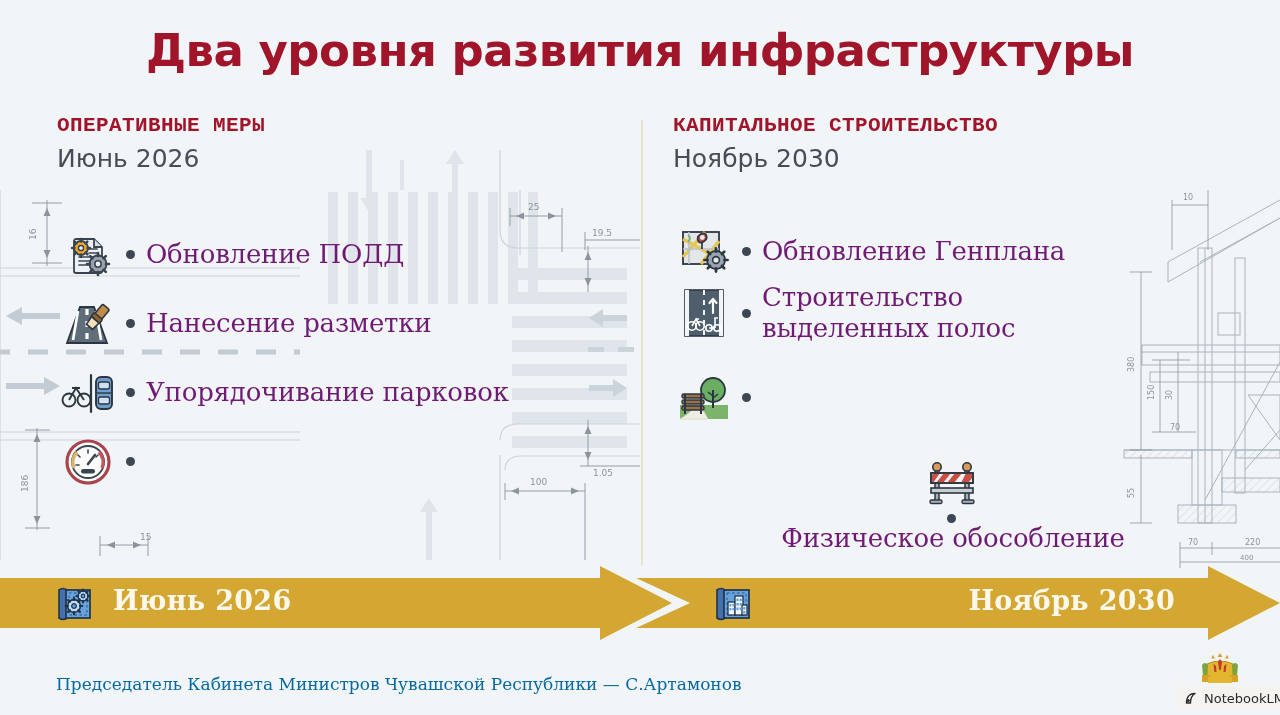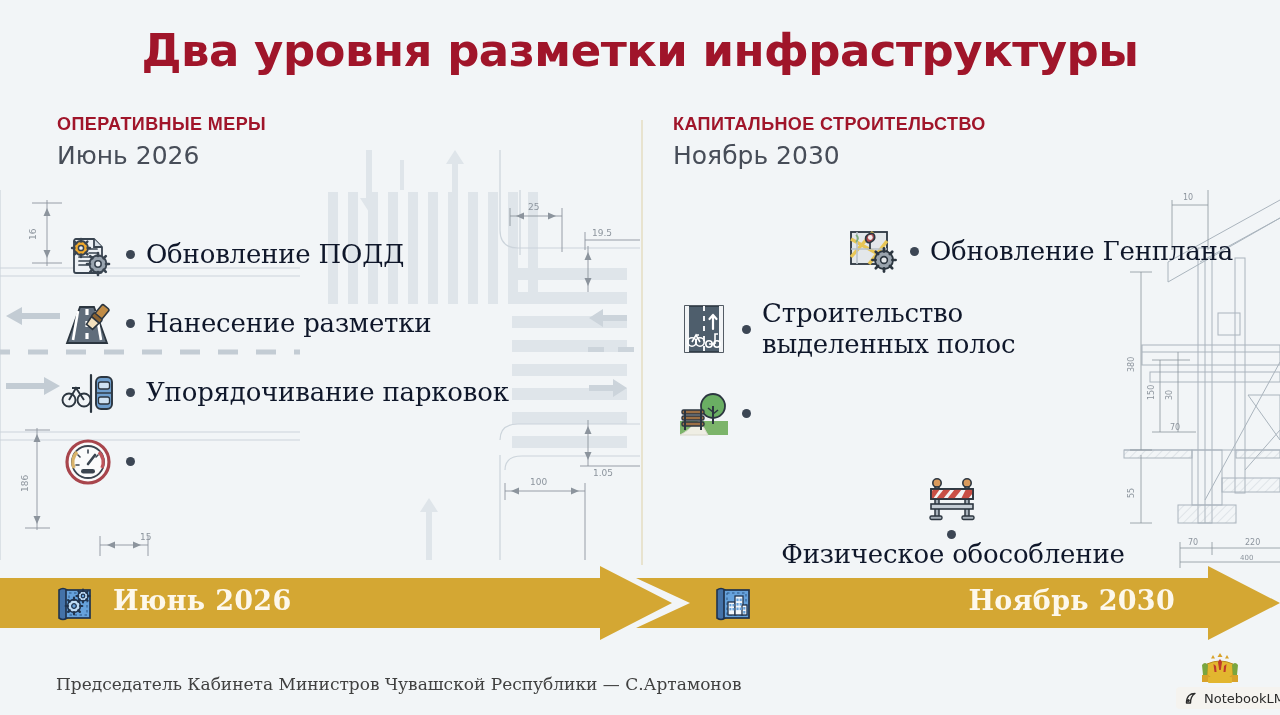--- a/index.html
+++ b/index.html
@@ -27,23 +27,23 @@
     color:#a0152a;
     white-space:nowrap;
   }
 
   
   .col{position:absolute;top:115px;}
   .col-left{left:57px;width:580px;}
   .col-right{left:673px;width:560px;}
 
   .sec-head{
-    font-family:Liberation Sans, sans-serif;
+    font-family:Liberation Mono, monospace;
     font-weight:bold;
-    font-size:18px;
+    font-size:21px;
     letter-spacing:0.4px;
     color:#a0152a;
     white-space:nowrap;
     line-height:1.05;
   }
   .sec-sub{
     font-family:"DejaVu Sans", sans-serif;
     font-size:25px;
     color:#474d58;
     margin-top:9px;
@@ -63,28 +63,28 @@
     width:62px;min-width:62px;height:62px;
     display:flex;align-items:center;justify-content:center;
   }
   .dot{
     width:9px;height:9px;border-radius:50%;
     background:#3c4654;margin:0 11px 0 7px;min-width:9px;
   }
   .row-tx{
     font-family:"DejaVu Serif", serif;
     font-size:26px;
-    color:#0f172a;
+    color:#701a75;
     line-height:1.18;
     letter-spacing:-0.2px;
   }
   .col-left .row{height:69px;}
   .col-right .row{min-height:62px;}
-  .col-right .r0{margin-top:0px;justify-content:flex-end;}
-  .col-right .r1{margin-top:16px;}
+  .col-right .r0{margin-top:0px;}
+  .col-right .r1{}
   .col-right .r2{margin-top:22px;}
   .col-right .r3{margin-top:24px;flex-direction:column;}
 
   
   .banner{position:absolute;left:0;top:566px;width:1280px;height:74px;}
   .banner svg{display:block;}
   .bn-ic{position:absolute;top:16px;width:44px;height:44px;}
   .bn-ic-1{left:52px;}
   .bn-ic-2{left:710px;}
   .bn-tx{
@@ -97,21 +97,21 @@
     white-space:nowrap;
   }
   .bn-tx-1{left:113px;}
   .bn-tx-2{right:105px;}
 
   
   .footer{
     position:absolute;left:56px;top:674px;
     font-family:"DejaVu Serif", serif;
     font-size:17px;
-    color:#404040;
+    color:#0369a1;
     white-space:nowrap;
   }
   .emblem{position:absolute;left:1196px;top:651px;width:48px;height:36px;}
   .nblm{
     position:absolute;left:1176px;top:687px;
     height:22px;padding:0 8px;
     display:flex;align-items:center;gap:5px;
     background:#f5f3ef;border-radius:4px;
   }
   .nblm-tx{
@@ -311,21 +311,21 @@
       <text x="1154" y="400" font-family="DejaVu Sans, sans-serif" font-size="8" fill="#8c949d" transform="rotate(-90 1154 400)">150</text>
       <text x="1172" y="400" font-family="DejaVu Sans, sans-serif" font-size="8" fill="#8c949d" transform="rotate(-90 1172 400)">30</text>
       <text x="1134" y="498" font-family="DejaVu Sans, sans-serif" font-size="8" fill="#8c949d" transform="rotate(-90 1134 498)">55</text>
       <text x="1170" y="430" font-family="DejaVu Sans, sans-serif" font-size="8" fill="#8c949d">70</text>
       <text x="1245" y="545" font-family="DejaVu Sans, sans-serif" font-size="8" fill="#8c949d">220</text>
       <text x="1188" y="545" font-family="DejaVu Sans, sans-serif" font-size="8" fill="#8c949d">70</text>
       <text x="1240" y="560" font-family="DejaVu Sans, sans-serif" font-size="7" fill="#8c949d">400</text>
     </svg>
   </div>
 
-  <div class="title">Два уровня разметки инфраструктуры</div>
+  <div class="title">Два уровня развития инфраструктуры</div>
 
   <div class="divider"></div>
 
   <div class="col col-left">
     <div class="sec-head">ОПЕРАТИВНЫЕ МЕРЫ</div>
     <div class="sec-sub">Июнь 2026</div>
 
     <div class="items">
 
       <div class="row">

